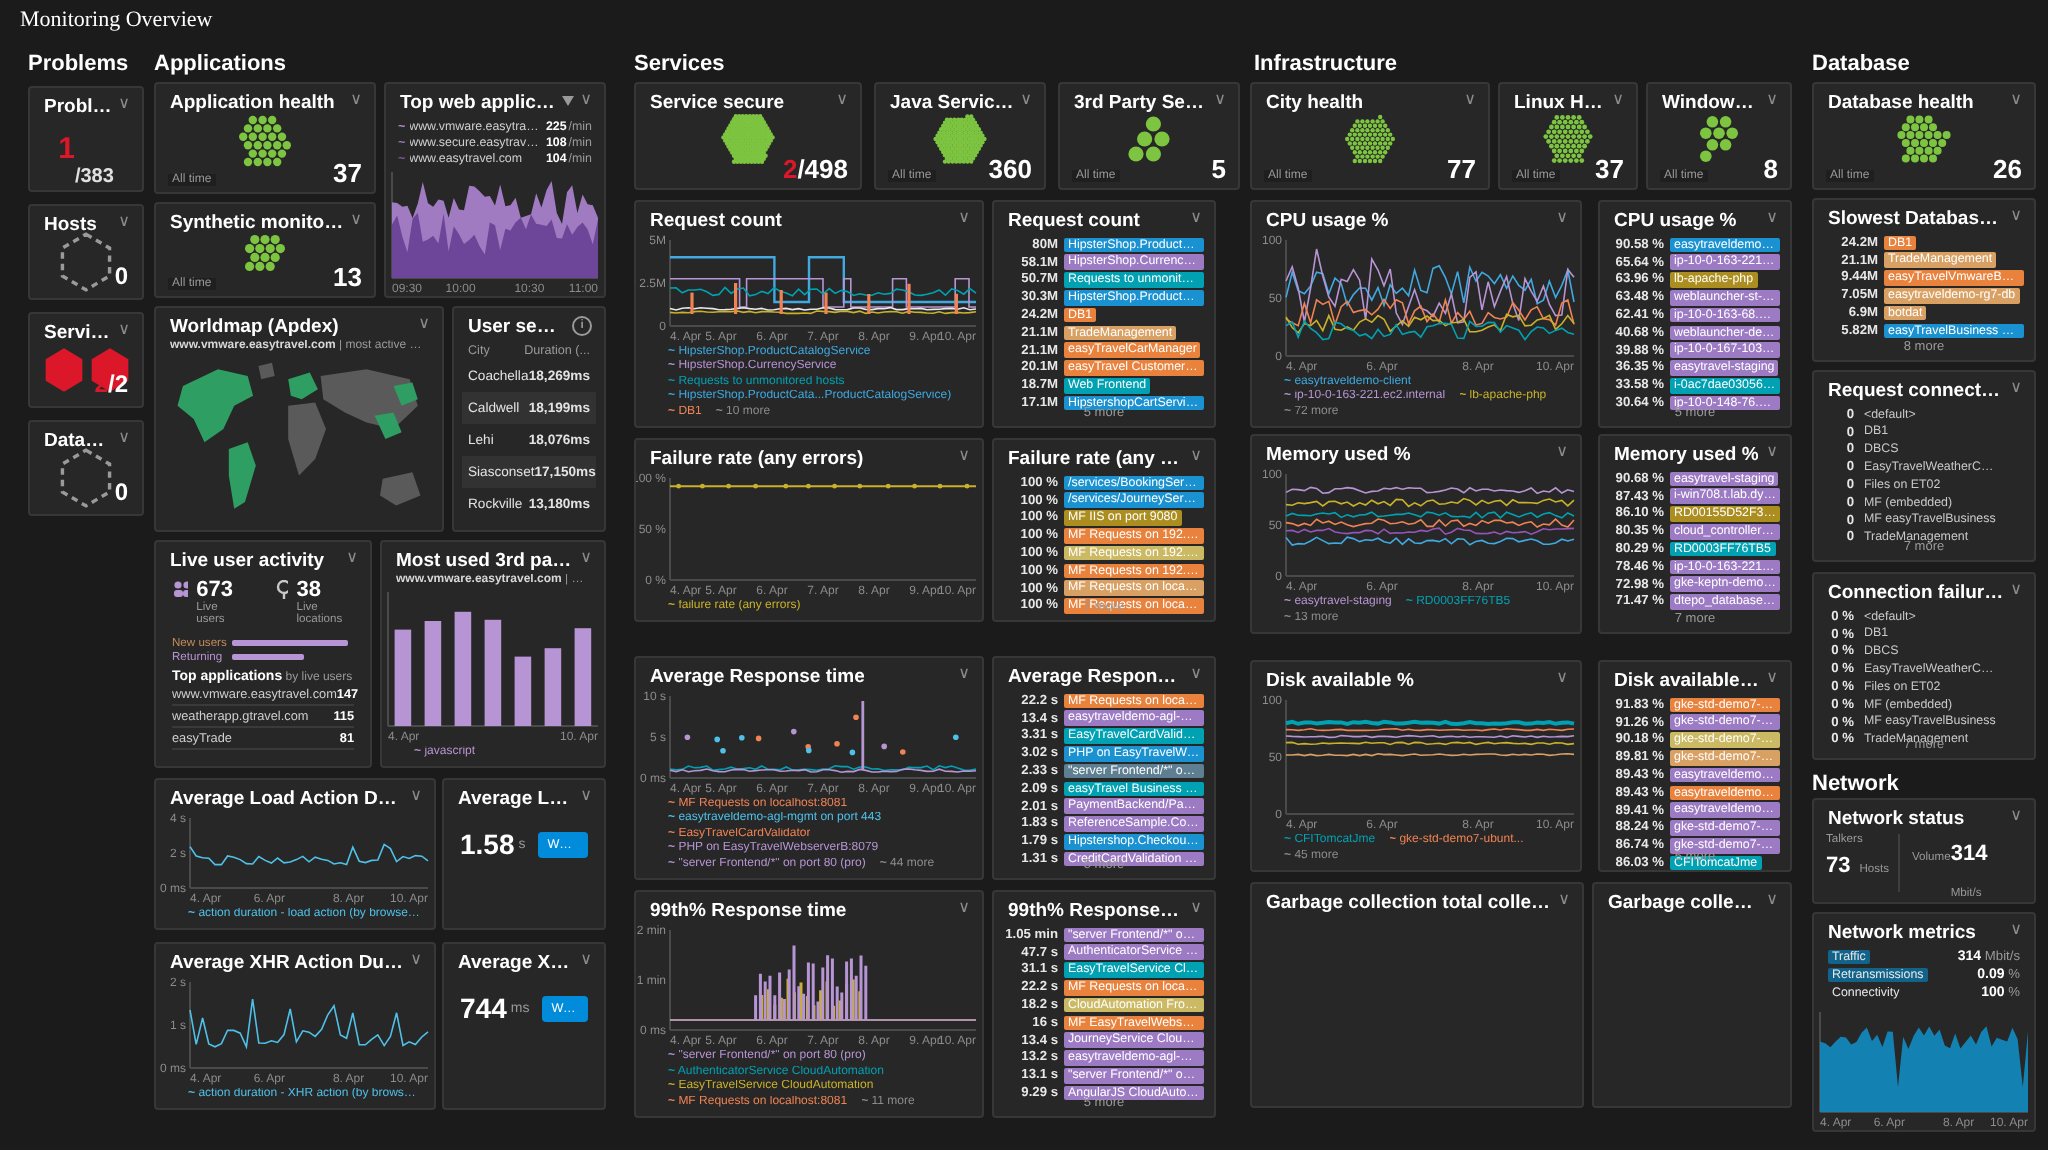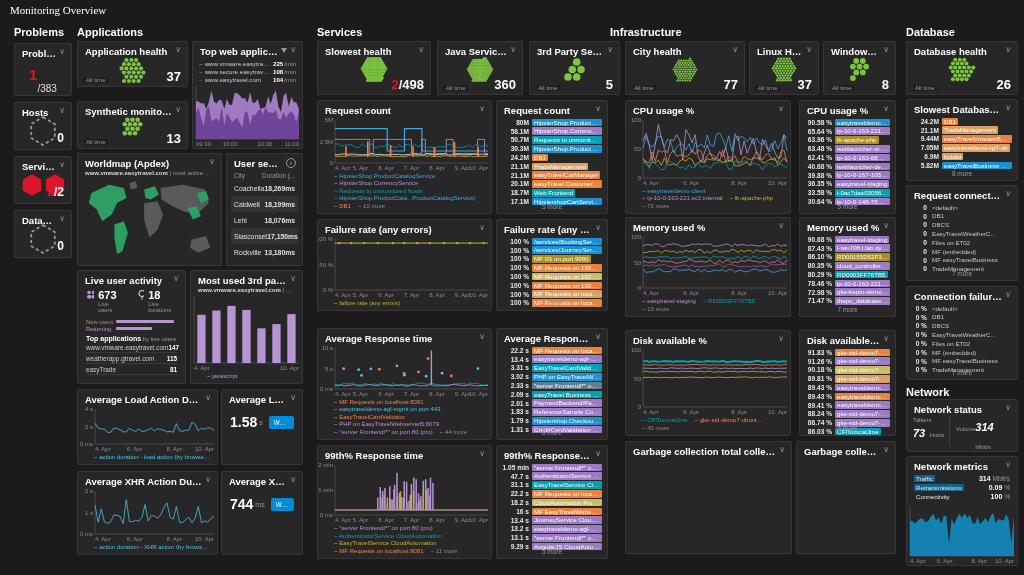--- a/index.html
+++ b/index.html
@@ -17,21 +17,21 @@
   
   .health .dots{position:absolute;left:4px;right:4px;top:14px;bottom:11px;}
   .foot{position:absolute;left:6px;right:6px;bottom:3px;display:flex;justify-content:space-between;align-items:flex-end;}
   .alltime{font-size:6px;color:#9a9a9a;background:#1f1f1f;padding:0 2px;}
   .count{font-size:13px;font-weight:bold;color:#fff;line-height:12px;margin-left:auto;}
   .red{color:#dc172a;}
   
   .prob-body{position:absolute;inset:13px 4px 3px;display:flex;align-items:center;justify-content:center;}
   .prob-zero{position:absolute;right:7px;bottom:4px;font-size:12px;font-weight:bold;color:#fff;}
   .bigfrac .r{color:#dc172a;font-size:15px;font-weight:bold;}
-  .bigfrac .w{color:#e0e0e0;font-size:10px;font-weight:normal;margin-top:28px;}
+  .bigfrac .w{color:#e0e0e0;font-size:10px;font-weight:bold;margin-top:28px;}
   
   .rows{flex:1;min-height:0;padding:1px 5px 0 4px;}
   .lrow{display:flex;align-items:center;height:8.8px;}
   .lval{width:28px;flex:none;text-align:right;padding-right:3px;font-size:6.6px;font-weight:bold;color:#e8e8e8;white-space:nowrap;}
   .narrow .lval{width:16px;}
   .lchip{font-size:6.2px;color:#fff;padding:0 2px;border-radius:1px;white-space:nowrap;overflow:hidden;text-overflow:ellipsis;max-width:calc(100% - 34px);line-height:7.6px;}
   .plain .lchip{color:#c9c9c9;}
   .more{flex:none;text-align:center;font-size:6.5px;color:#9a9a9a;padding:1px 0 3px;cursor:pointer;}
   
   .chart{flex:1;min-height:0;position:relative;}
@@ -72,42 +72,42 @@
   .lu-app b{color:#fff;}
   
   .big-row{display:flex;align-items:center;gap:6px;padding:8px 8px 0;}
   .bigval{font-size:14px;font-weight:bold;color:#fff;}
   .bigunit{font-size:7px;color:#9a9a9a;margin-left:-4px;}
   .btn{background:#008cdb;color:#fff;font-size:6.3px;padding:3px 5px;border-radius:2px;white-space:nowrap;overflow:hidden;text-overflow:ellipsis;max-width:52px;cursor:pointer;}
   
   .ns-body{display:flex;flex:1;min-height:0;padding:1px 6px 5px;gap:6px;}
   .ns-left{width:32px;flex:none;border-right:1px solid #3f3f3f;padding-right:4px;}
   .ns-lab{font-size:5.8px;color:#9a9a9a;}
-  .ns-num{font-size:11px;font-weight:bold;color:#fff;font-style:italic;}
+  .ns-num{font-size:11px;font-weight:bold;color:#fff;}
   .ns-unit{font-size:5.8px;color:#9a9a9a;}
   .ns-right{flex:1;min-width:0;display:flex;flex-direction:column;}
   .ns-top{display:flex;justify-content:space-between;align-items:baseline;flex:none;}
   .ns-chart{flex:1;min-height:0;}
   .nm-rows{flex:none;padding:1px 7px 2px;}
   .nm-row{display:flex;justify-content:space-between;align-items:center;height:9px;cursor:pointer;}
   .nm-chip{font-size:6.2px;color:#e8e8e8;padding:0 2px;border-radius:1px;}
   .nm-val{font-size:6.6px;color:#9a9a9a;}
   .nm-val b{color:#fff;font-size:7px;}
   svg text{font-family:"Liberation Sans","DejaVu Sans",sans-serif;}
 </style>
 </head>
 <body>
 
 <div id="canvas">
   <div class="page-title">Monitoring Overview</div>
 
   <div class="section-label" style="left:14px;top:26px">Problems</div>
   <div class="section-label" style="left:77px;top:26px">Applications</div>
   <div class="section-label" style="left:317px;top:26px">Services</div>
-  <div class="section-label" style="left:610px;top:26px">Infrastructure</div>
+  <div class="section-label" style="left:627px;top:26px">Infrastructure</div>
   <div class="section-label" style="left:906px;top:26px">Database</div>
   <div class="section-label" style="left:906px;top:386px">Network</div>
 
   <div class="tile" style="left:14px;top:43px;width:58px;height:53px">
     <div class="tile-head">
         <span class="tile-title">Problems</span>
         <span class="head-ico">
           <span class="chev">∨</span>
         </span>
       </div>
@@ -155,21 +155,21 @@
         </span>
       </div>
     <div class="prob-body">
         <svg viewBox="0 0 24 28" width="26" height="30">
           <polygon points="12,1 23,7.5 23,20.5 12,27 1,20.5 1,7.5" fill="none" stroke="#9a9a9a" stroke-width="1.6" stroke-dasharray="3 2.4"></polygon>
         </svg>
       </div>
     <span class="prob-zero">0</span>
   </div>
 
-  <div class="tile health" style="left:77px;top:41px;width:111px;height:46px">
+  <div class="tile health" style="left:77px;top:41px;width:111px;height:56px">
     <div class="tile-head">
         <span class="tile-title">Application health</span>
         <span class="head-ico">
           <span class="chev">∨</span>
         </span>
       </div>
     <div class="dots"><svg width="101" height="29">
           <circle cx="49.3" cy="12.4" r="2.1" fill="#7dc540"></circle>
           <circle cx="46.9" cy="16.6" r="2.1" fill="#7dc540"></circle>
           <circle cx="51.7" cy="16.6" r="2.1" fill="#7dc540"></circle>
@@ -348,21 +348,21 @@
             <div class="lu-num">673</div>
             <div class="lu-cap">Live users</div>
           </div>
       </div>
       <div class="lu-stat">
         <svg width="8" height="10">
             <circle cx="4" cy="3.5" r="3" fill="none" stroke="#c8c8c8" stroke-width="1.2"></circle>
             <path d="M4 6.5 L4 9.5" stroke="#c8c8c8" stroke-width="1.2"></path>
           </svg>
         <div>
-            <div class="lu-num">18</div>
+            <div class="lu-num">38</div>
             <div class="lu-cap">Live locations</div>
           </div>
       </div>
     </div>
     <div class="lu-bars">
       <div class="lu-bar-row">
           <span class="lu-bar-lab">New users</span>
           <span class="lu-bar" style="width:58px"></span>
         </div>
       <div class="lu-bar-row">
@@ -486,21 +486,21 @@
       </div>
     <div class="big-row">
         <span class="bigval">744</span>
         <span class="bigunit">ms</span>
         <span class="btn">Web applicati...</span>
       </div>
   </div>
 
   <div class="tile health" style="left:317px;top:41px;width:114px;height:54px">
     <div class="tile-head">
-        <span class="tile-title">Slowest health</span>
+        <span class="tile-title">Service secure</span>
         <span class="head-ico">
           <span class="chev">∨</span>
         </span>
       </div>
     <div class="dots"><svg width="104" height="27">
           <circle cx="52.0" cy="12.7" r="1.1" fill="#7dc540"></circle>
           <circle cx="51.1" cy="14.3" r="1.1" fill="#7dc540"></circle>
           <circle cx="52.9" cy="14.3" r="1.1" fill="#7dc540"></circle>
           <circle cx="53.8" cy="12.7" r="1.1" fill="#7dc540"></circle>
           <circle cx="52.9" cy="11.2" r="1.1" fill="#7dc540"></circle>

